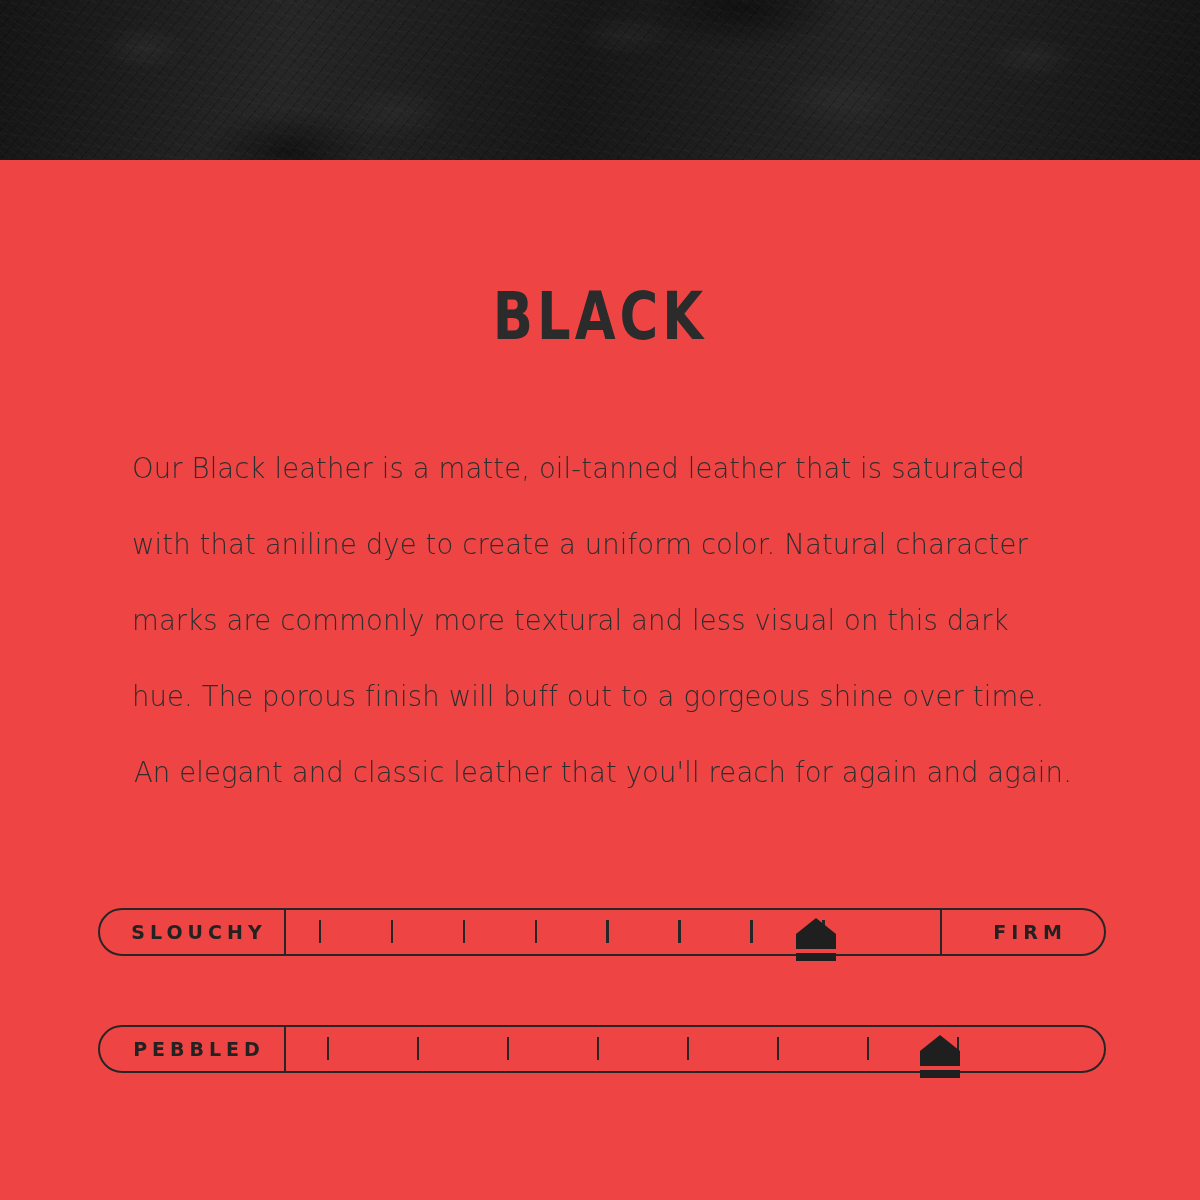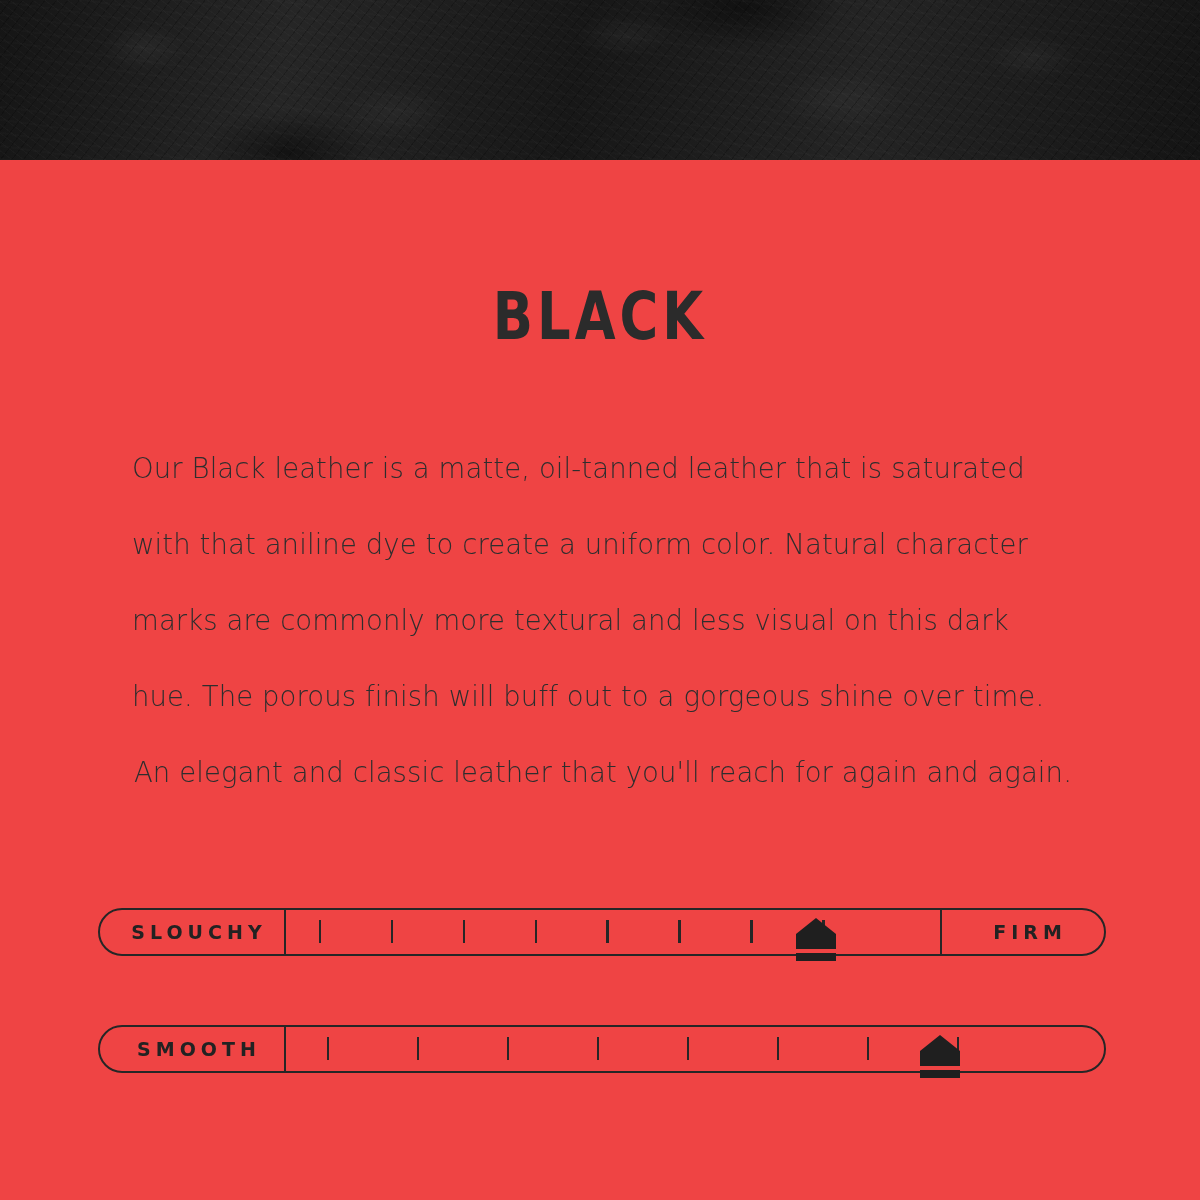--- a/index.html
+++ b/index.html
@@ -197,21 +197,21 @@
           <div class="body"></div>
           <div class="bar"></div>
         </div>
       </div>
       <div class="slider-label right">FIRM</div>
     </div>
   </div>
 
   <div class="slider-wrap second">
     <div class="slider">
-      <div class="slider-label left">SMOOTH</div>
+      <div class="slider-label left">PEBBLED</div>
       <div class="slider-track">
         <div class="tick" style="left:5%"></div>
         <div class="tick" style="left:16%"></div>
         <div class="tick" style="left:27%"></div>
         <div class="tick" style="left:38%"></div>
         <div class="tick" style="left:49%"></div>
         <div class="tick" style="left:60%"></div>
         <div class="tick" style="left:71%"></div>
         <div class="tick" style="left:82%"></div>
         <div class="marker" style="left:80%">

